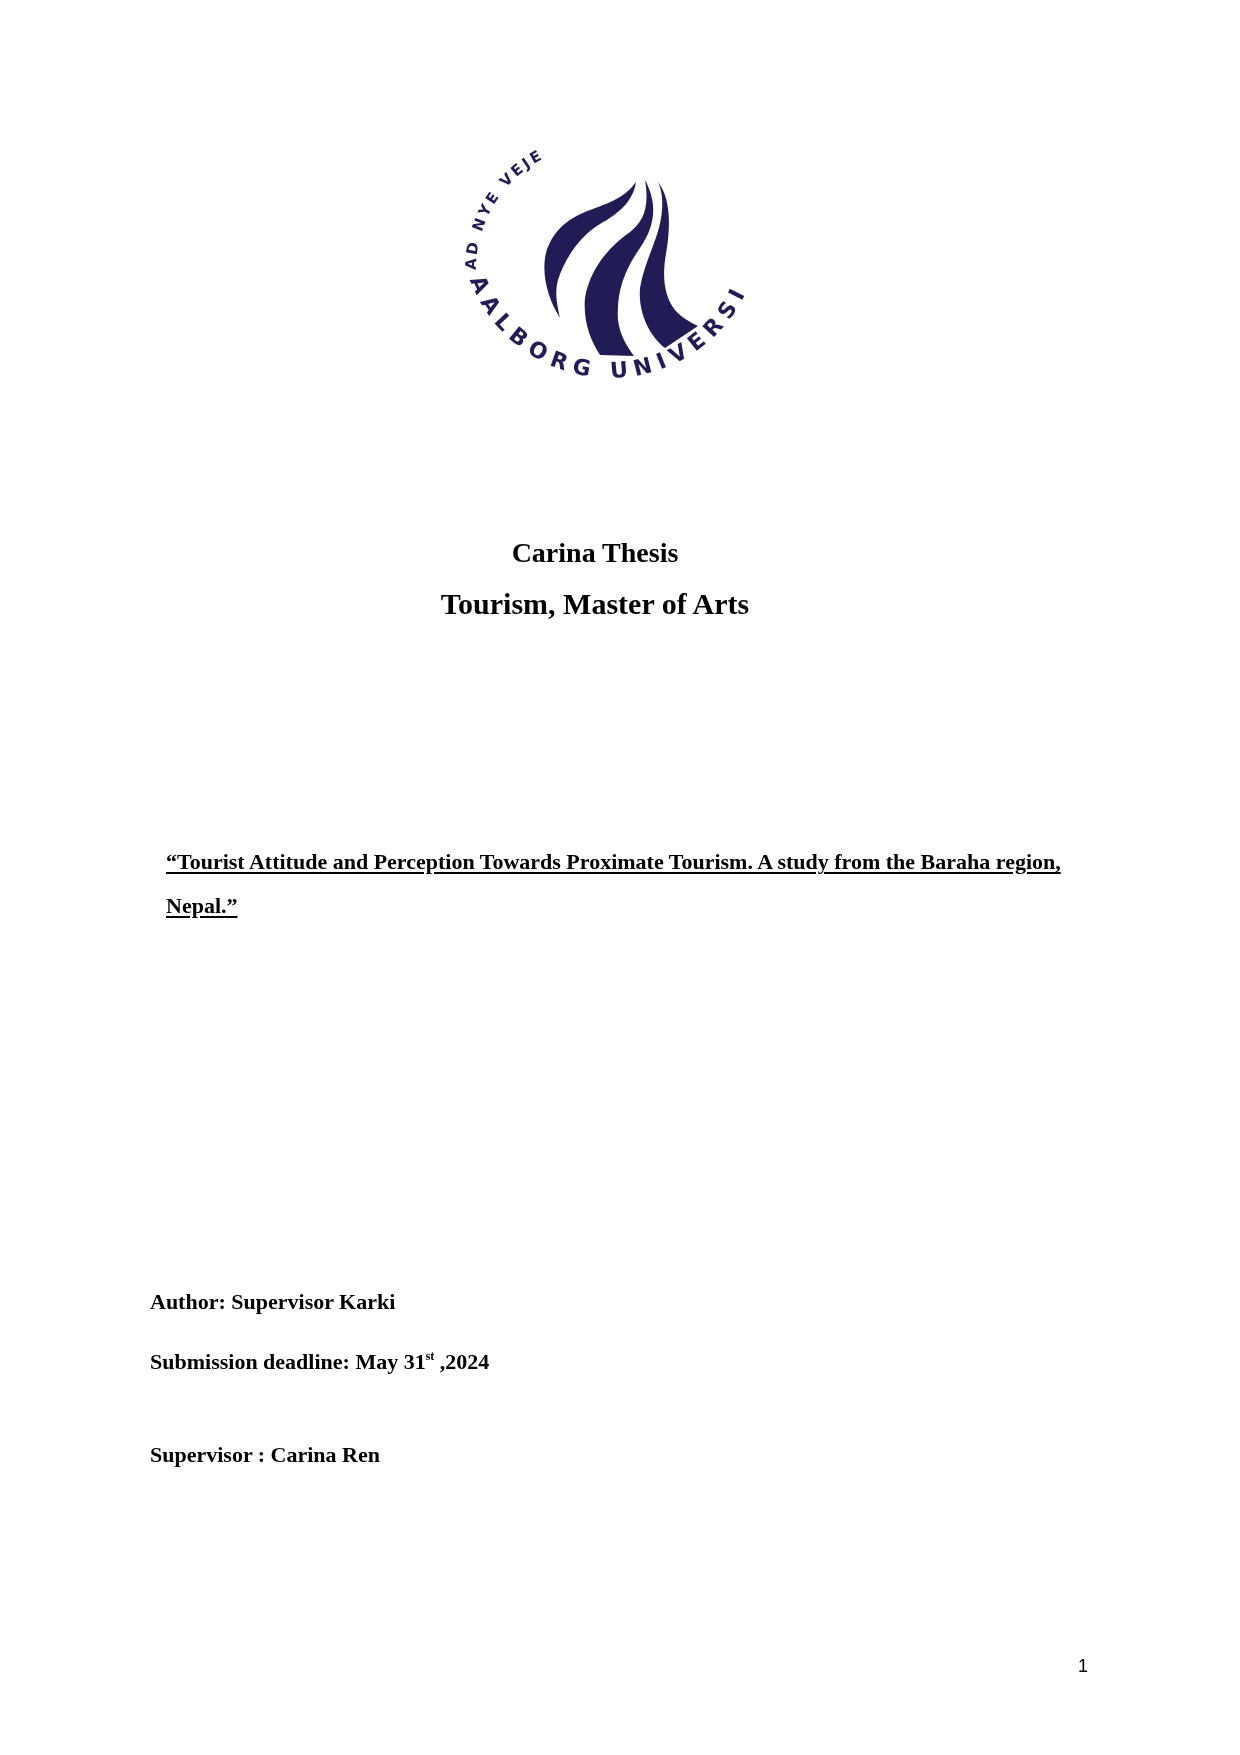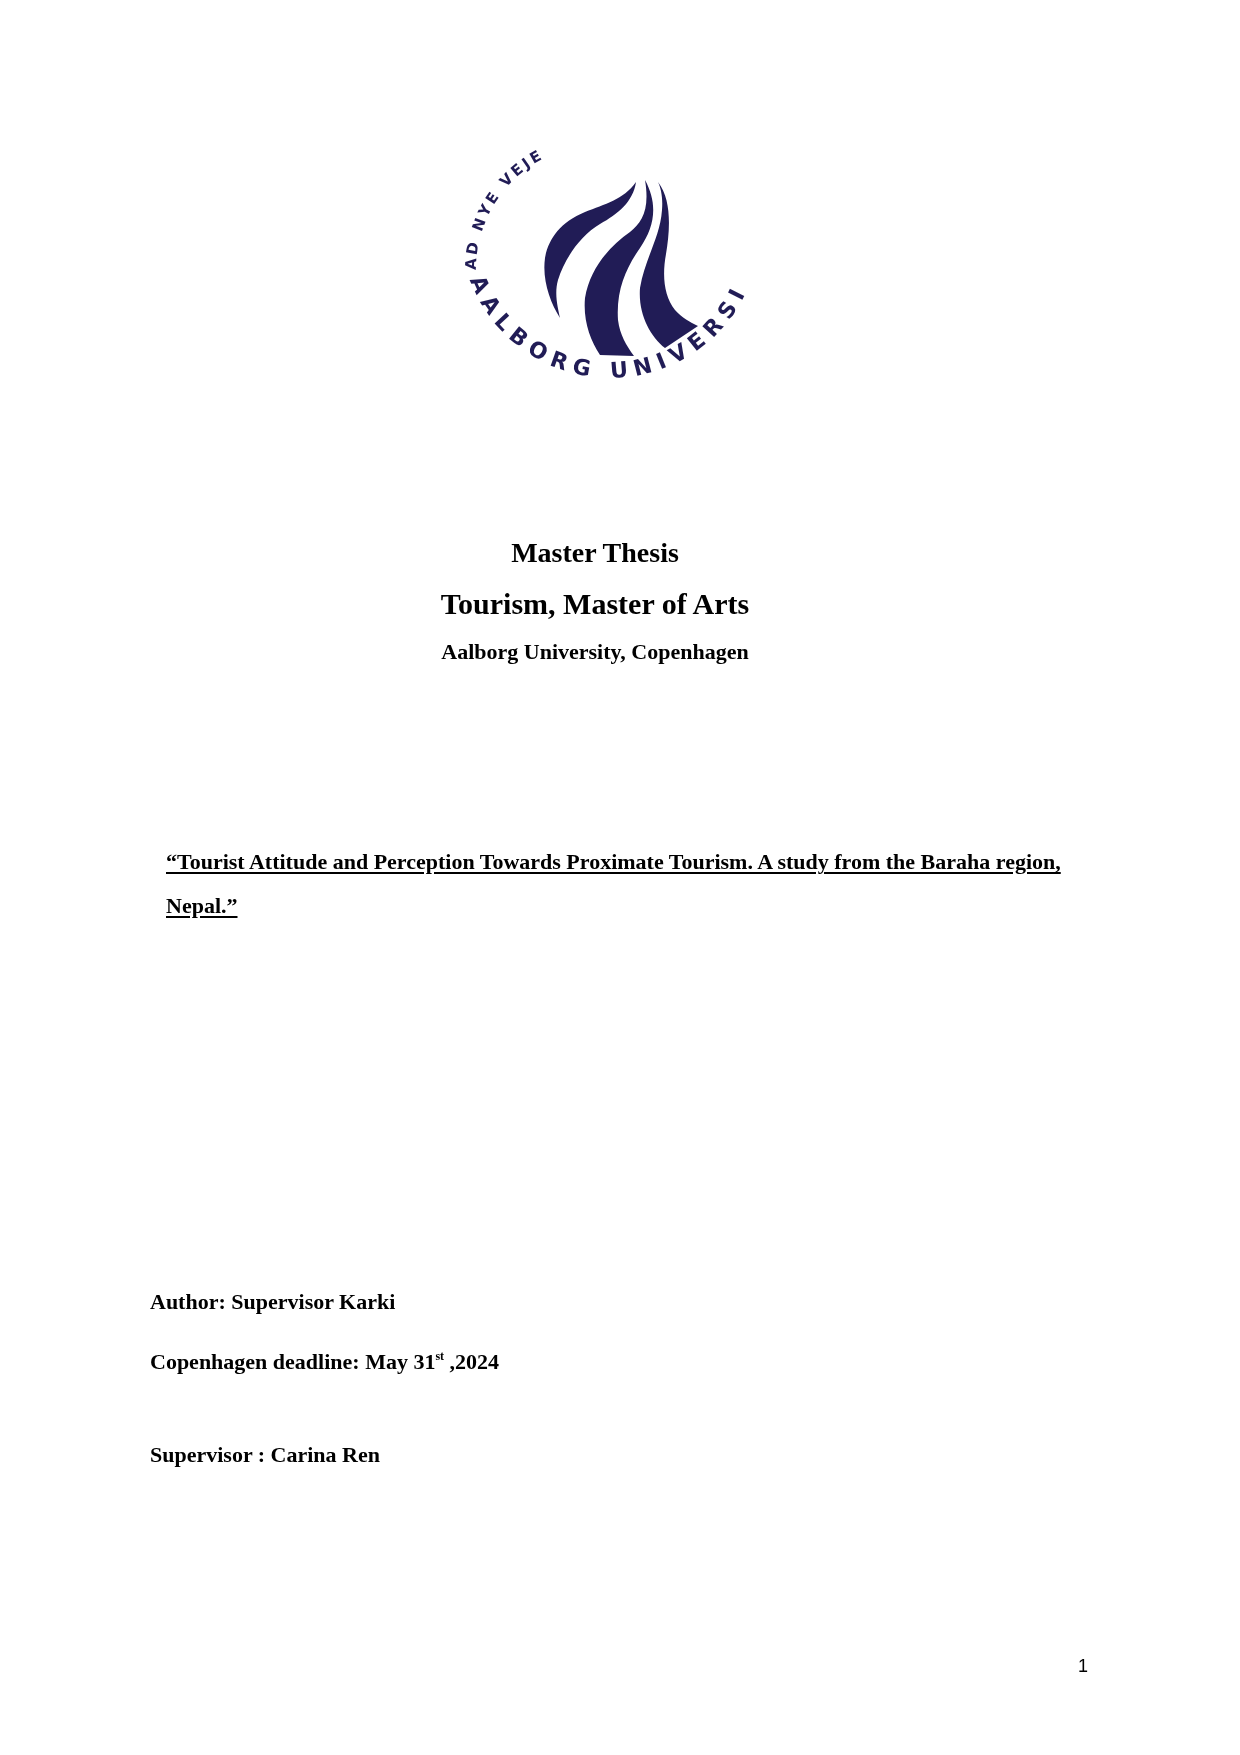--- a/index.html
+++ b/index.html
@@ -41,35 +41,34 @@
       </g>
       <text font-family="DejaVu Sans, sans-serif" font-size="15" font-weight="bold" fill="#211c56" letter-spacing="3">
         <textPath href="#mottoArc">AD NYE VEJE</textPath>
       </text>
       <text font-family="DejaVu Sans, sans-serif" font-size="22" font-weight="bold" fill="#211c56" letter-spacing="7">
         <textPath href="#nameArc">AALBORG UNIVERSITET</textPath>
       </text>
     </svg>
   </div>
 
-  <div class="center-line doc-title">Master Thesis</div>
+  <div class="center-line doc-title">Carina Thesis</div>
   <div class="center-line program">Tourism, Master of Arts</div>
-  <div class="center-line institution">Aalborg University, Copenhagen</div>
 
   <div class="thesis-title">
     <span>“Tourist Attitude and Perception Towards Proximate Tourism. A study from the Baraha region, Nepal.”</span>
   </div>
 
   <div class="meta-line meta-author">
     <span>Author:</span>
     <span>Supervisor Karki</span>
   </div>
 
   <div class="meta-line meta-deadline">
-    <span>Copenhagen deadline:</span>
+    <span>Submission deadline:</span>
     <span><span>May 31</span><sup>st</sup><span> ,2024</span></span>
   </div>
 
   <div class="meta-line meta-supervisor">
     <span>Supervisor :</span>
     <span>Carina Ren</span>
   </div>
 
   <div class="page-number">1</div>
 </div>

